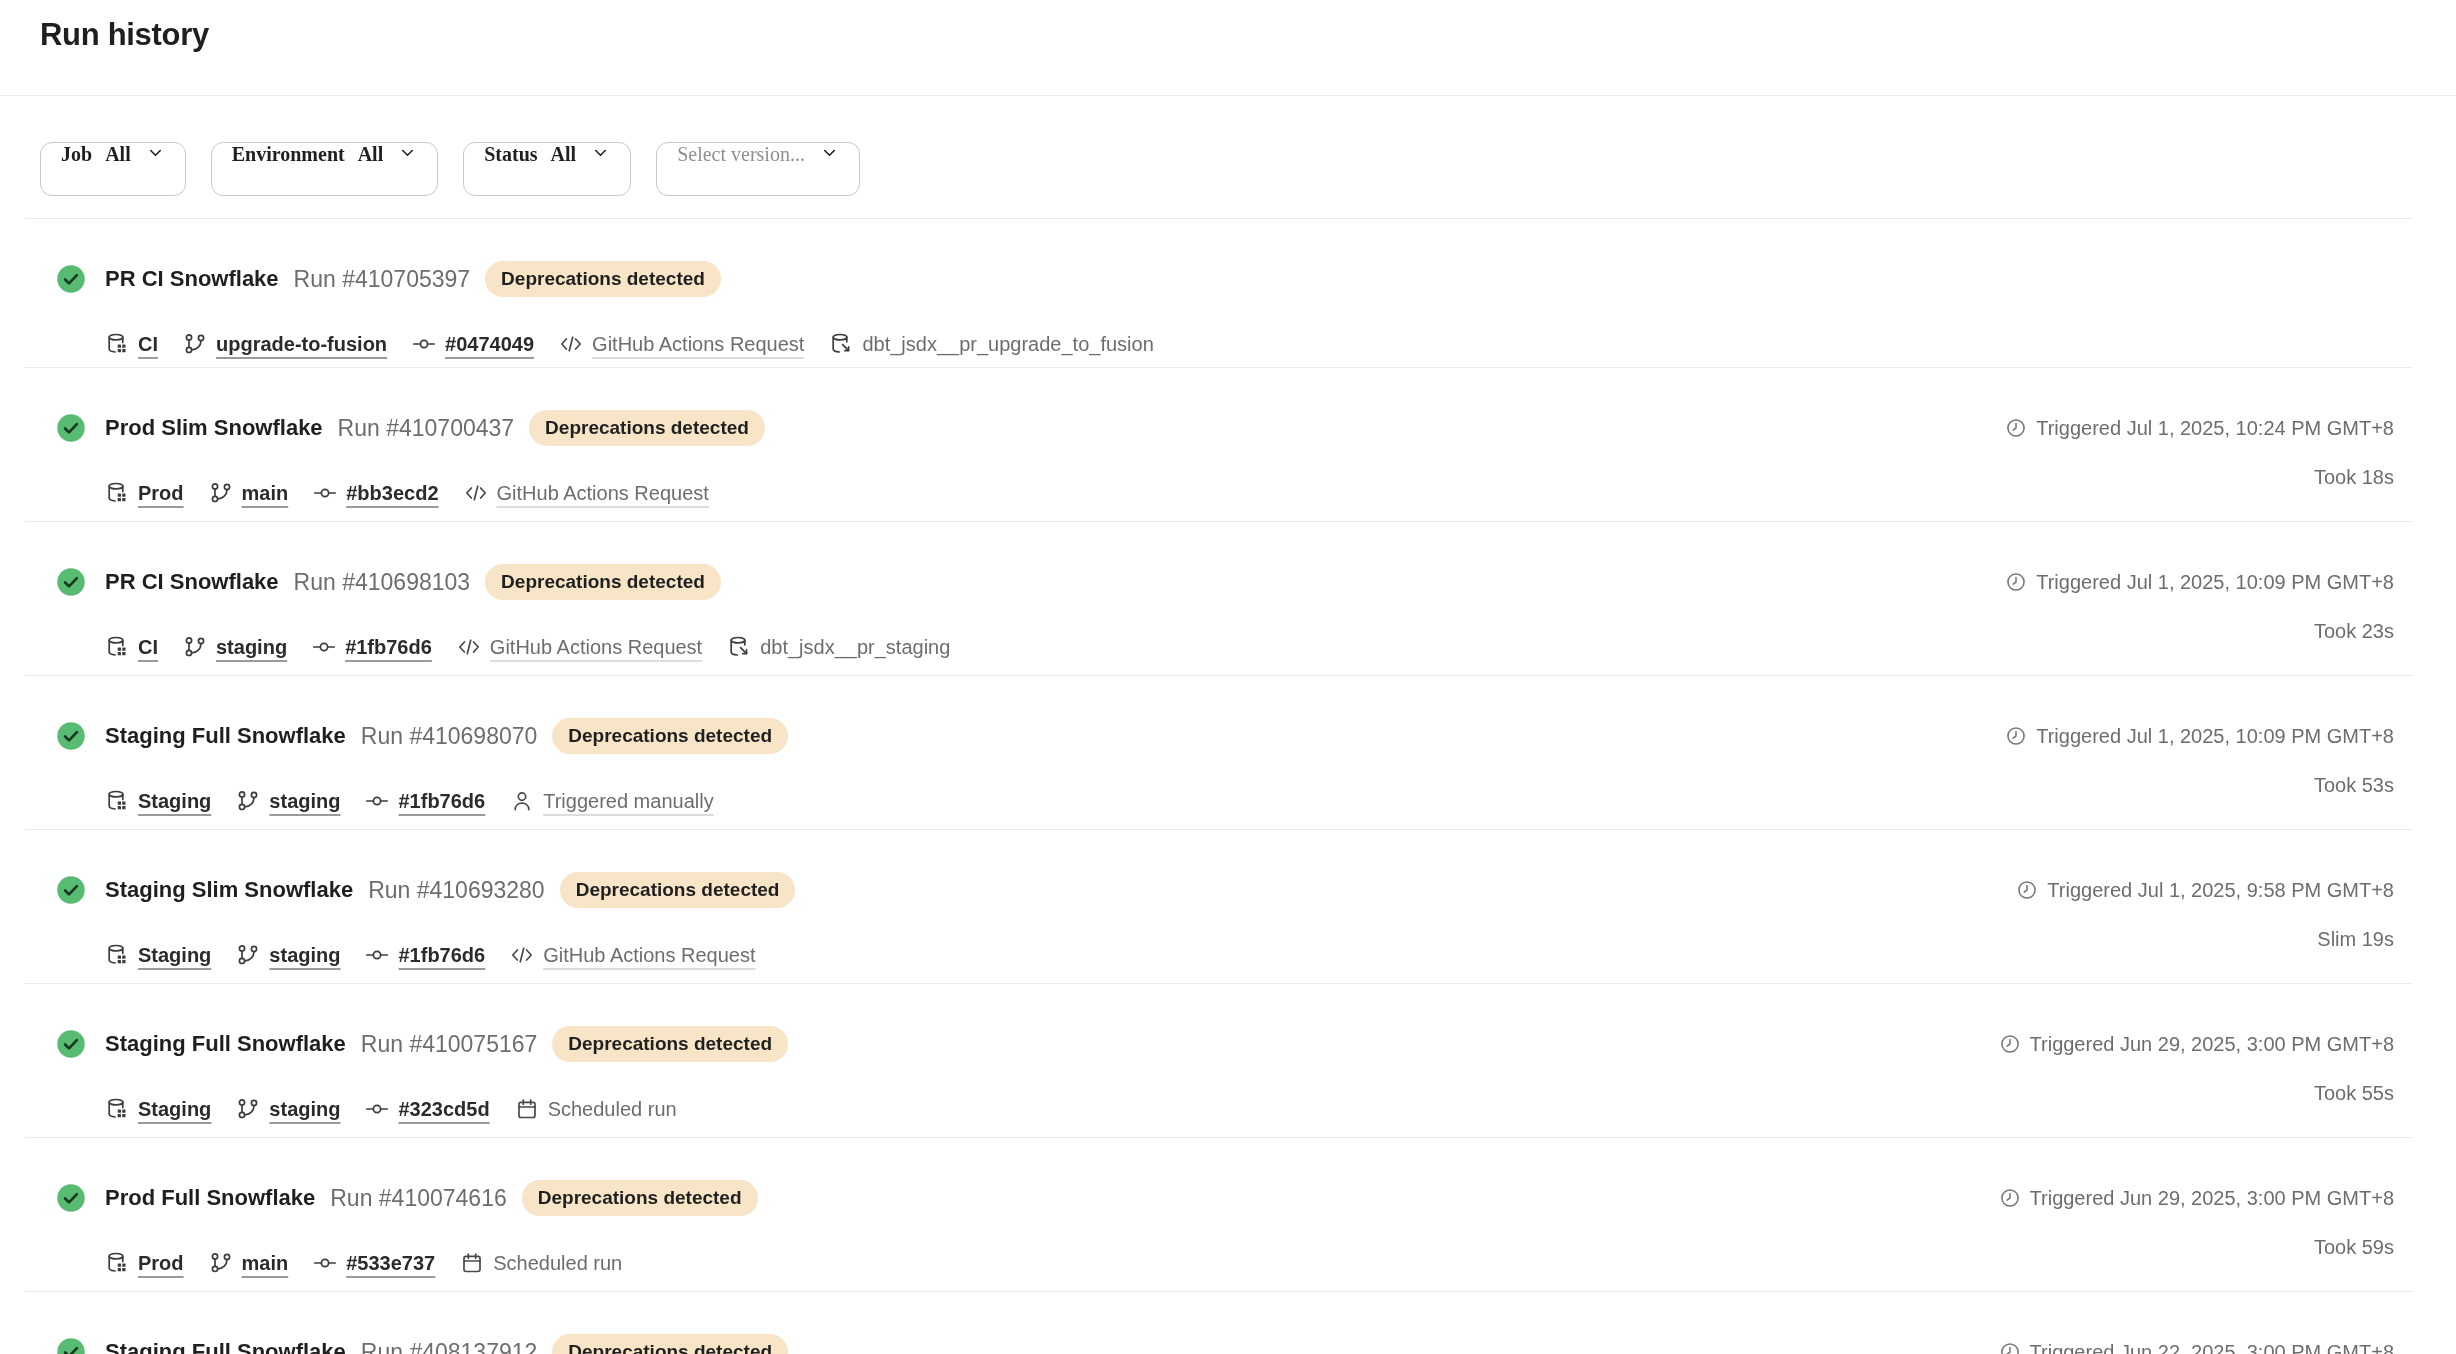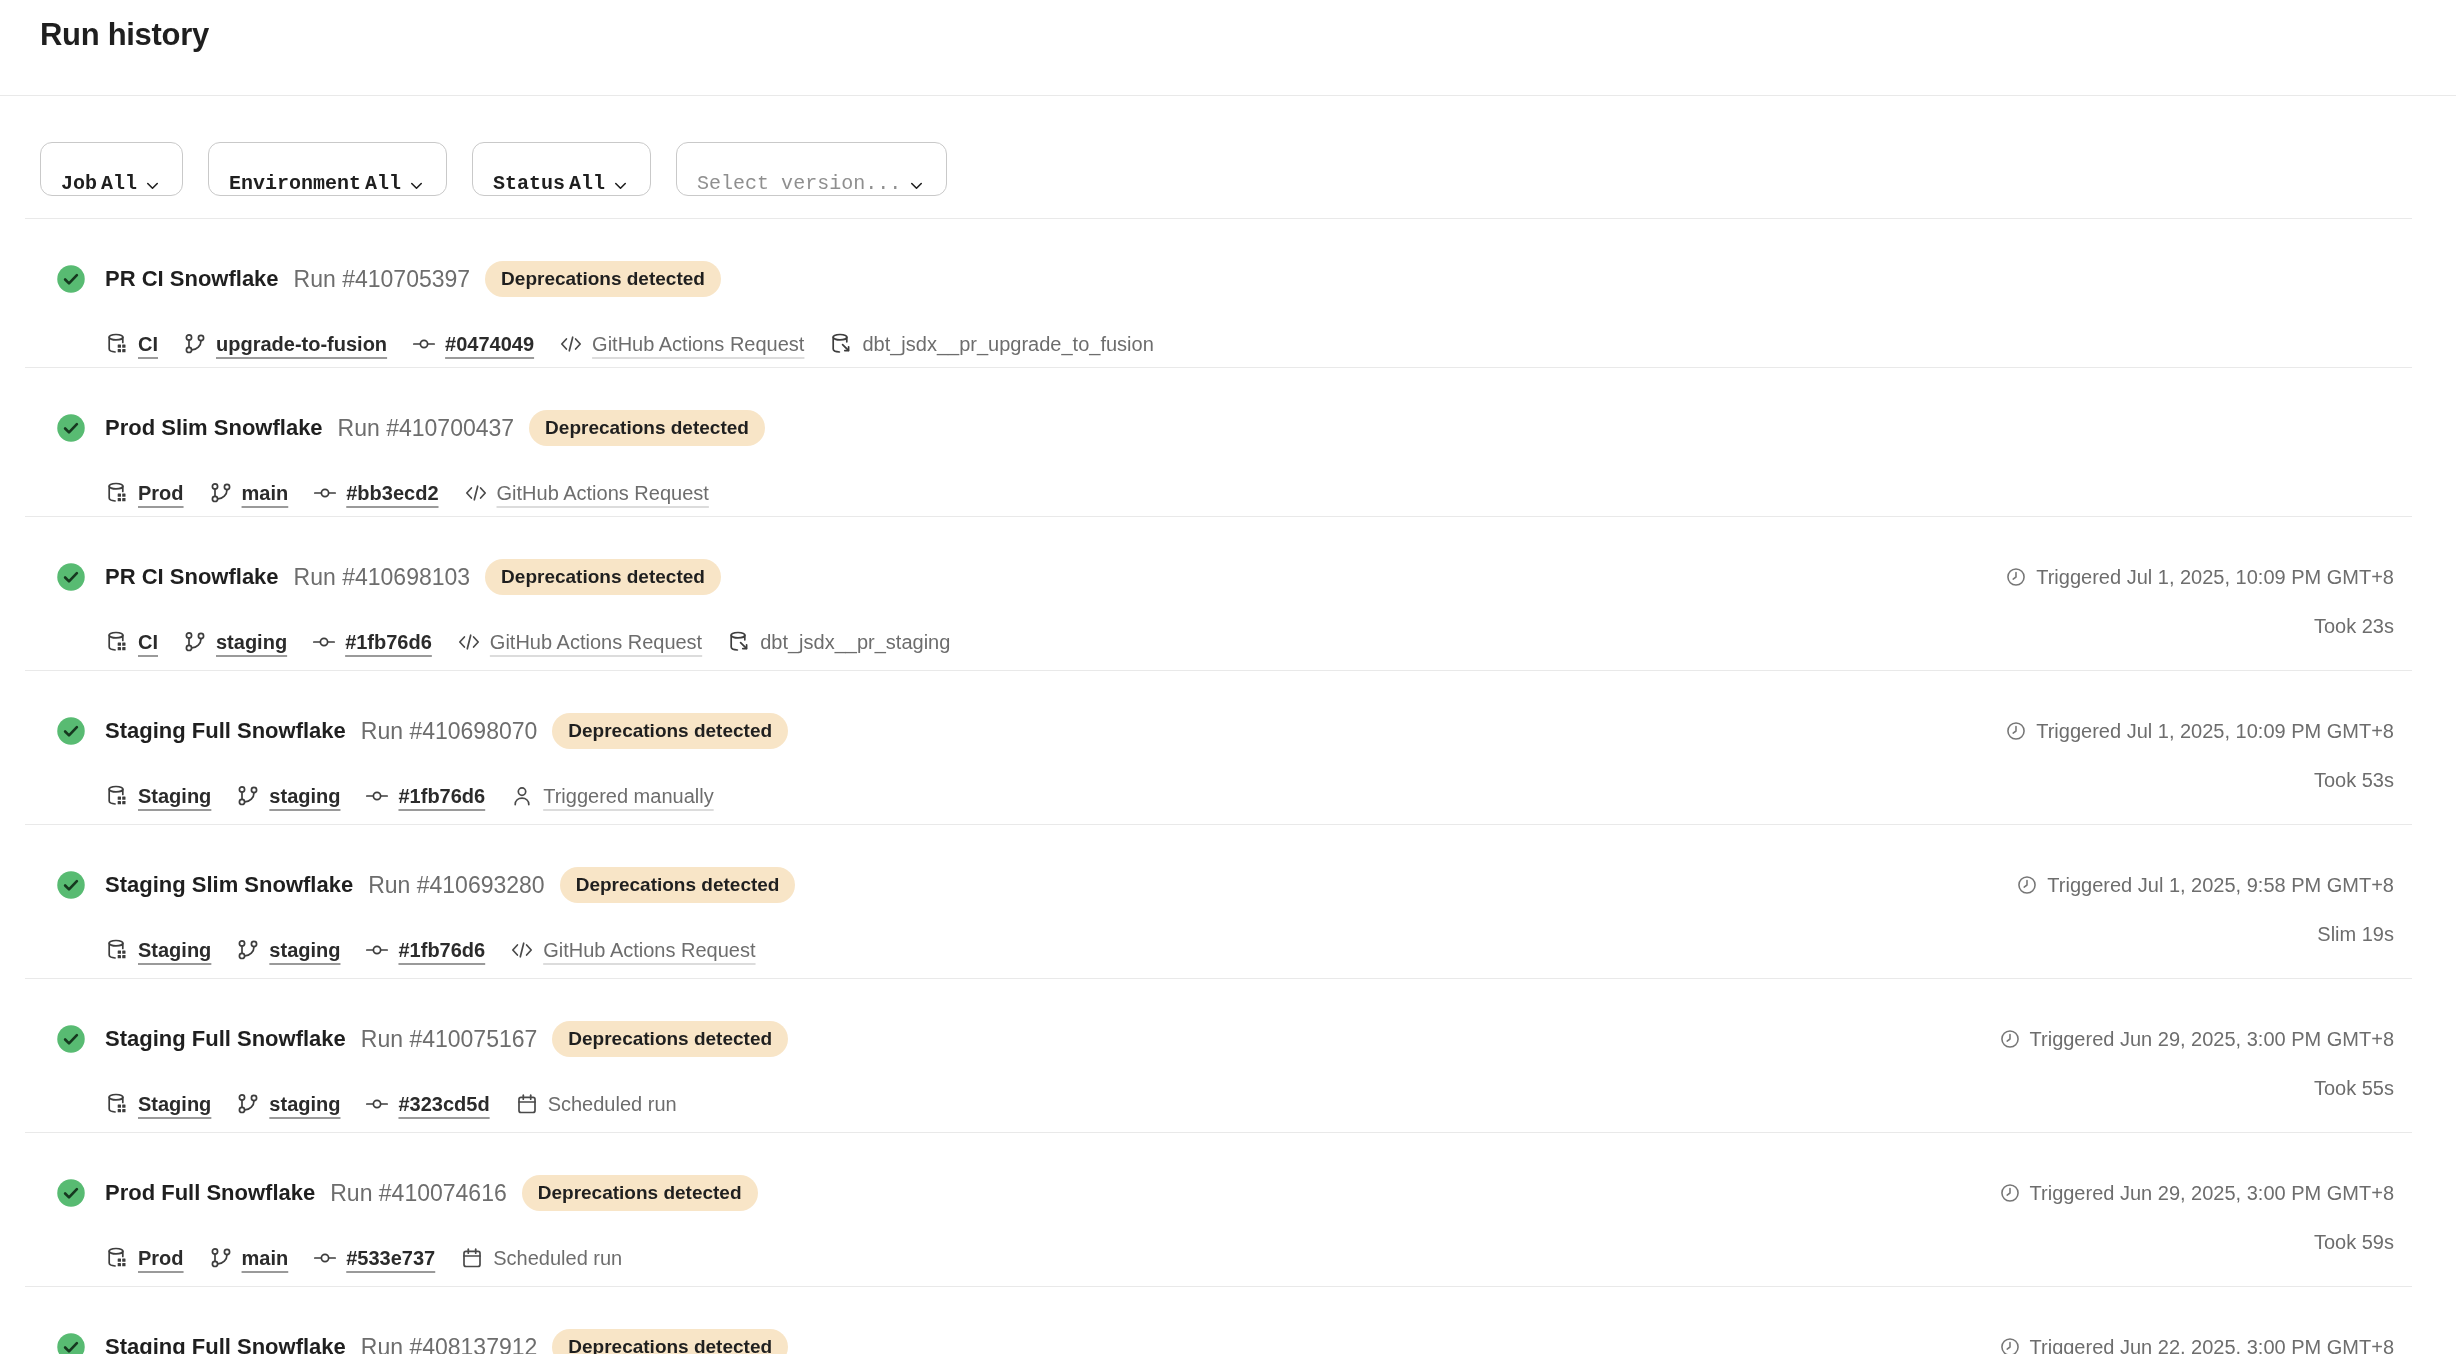--- a/index.html
+++ b/index.html
@@ -20,23 +20,23 @@
     width:2456px;height:1354px;overflow:hidden;background:#fff;
     font-family:"Liberation Sans", sans-serif;color:var(--text-dark);
   }
   svg{display:block;}
   
   .page-header{height:96px;padding:15px 40px 0;border-bottom:1px solid var(--divider);}
   .page-title{margin:0;font-size:31px;line-height:40px;font-weight:700;letter-spacing:-.3px;}
   
   .filter-bar{display:flex;align-items:center;gap:25px;padding:46px 40px 22px;}
   .filter-btn{
-    display:flex;align-items:flex-end;gap:4px;height:54px;padding:0 20px;
+    display:flex;align-items:flex-start;gap:13px;height:54px;padding:0 20px;
     background:#fff;border:1px solid var(--btn-border);border-radius:12px;
-    font-family:Liberation Mono, monospace;font-size:20px;font-weight:700;color:var(--text-dark);cursor:pointer;
+    font-family:Liberation Serif, serif;font-size:20px;font-weight:700;color:var(--text-dark);cursor:pointer;
   }
   .filter-btn .chev{width:19px;height:19px;stroke:#3D3D3D;stroke-width:2;fill:none;
     stroke-linecap:round;stroke-linejoin:round;margin-left:2px;}
   .filter-placeholder{color:#8F8F8F;font-weight:400;}
   
   .run-list{margin:0 44px 0 25px;}
   .run-row{display:flex;align-items:flex-start;border-top:1px solid var(--divider);padding:45px 0 32px;}
   .run-row:last-child{border-bottom:1px solid var(--divider);}
   .status-icon{width:30px;height:30px;margin-left:31px;flex:none;}
   .run-main{margin-left:19px;}
@@ -261,20 +261,29 @@
         <span class="meta-item">
           <svg class="mi mi-gray">
                 <use href="#i-code"></use>
               </svg>
 
           <span class="meta-gray u-light">GitHub Actions Request</span>
         </span>
 
       </div>
     </div>
+    <div class="run-right">
+      <span class="triggered-line">
+        <svg class="clock">
+              <use href="#i-clock"></use>
+            </svg>
+        <span>Triggered Jul 1, 2025, 10:24 PM GMT+8</span>
+      </span>
+      <span class="took">Took 18s</span>
+    </div>
   </div>
 
   <div class="run-row">
     <svg class="status-icon">
           <use href="#i-check-circle"></use>
         </svg>
     <div class="run-main">
       <div class="run-title-line">
         <span class="job-name">PR CI Snowflake</span>
         <span class="run-label">Run #410698103</span>

